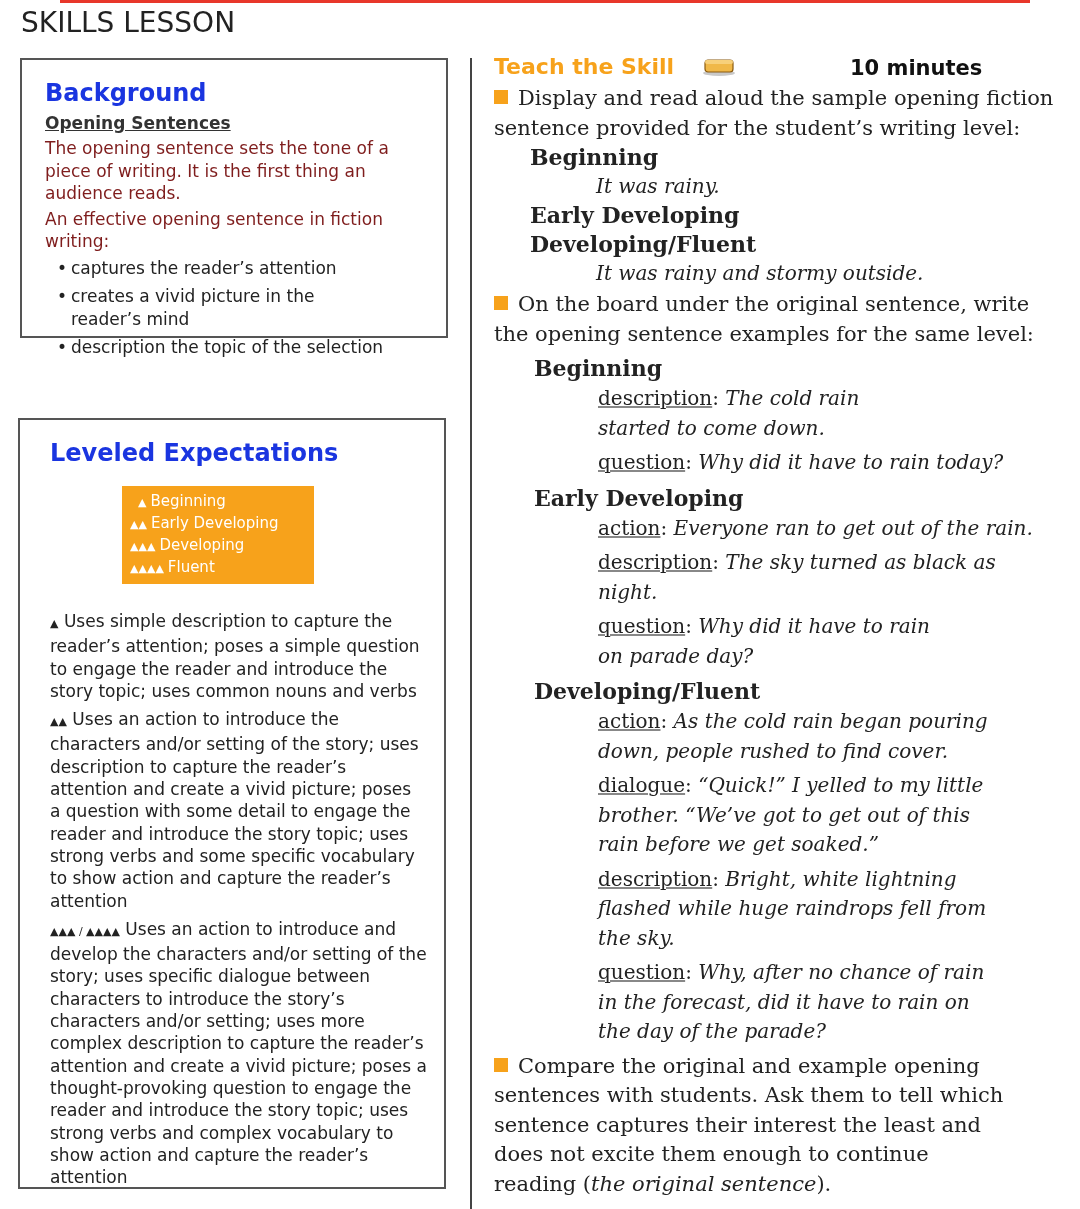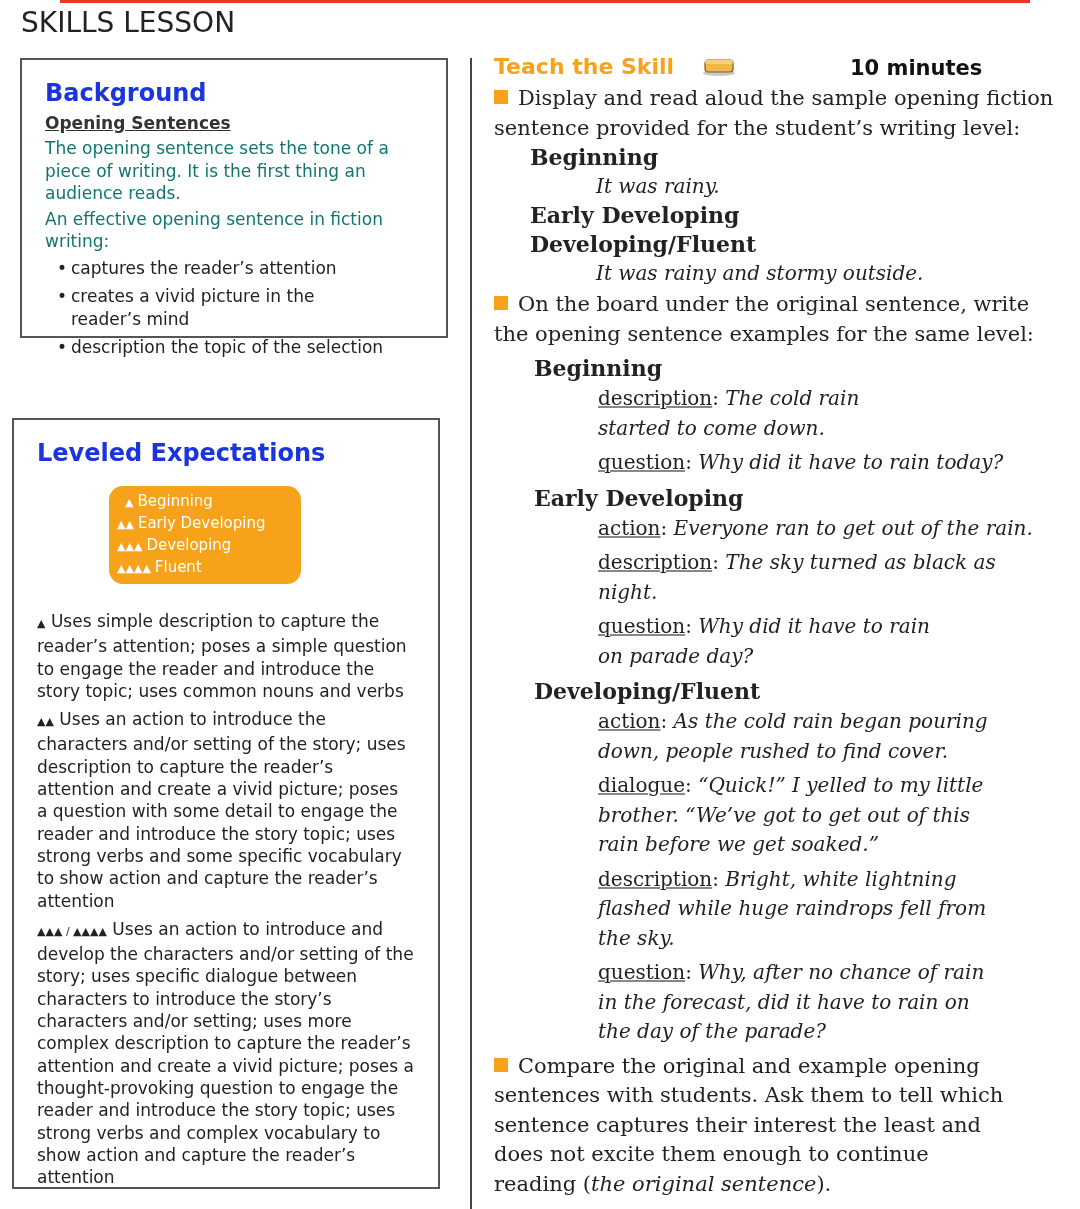--- a/index.html
+++ b/index.html
@@ -3,31 +3,31 @@
 <meta charset="utf-8">
 <style>
   html, body { margin: 0; padding: 0; background: #ffffff; }
   body { width: 1080px; height: 1209px; position: relative; overflow: hidden; color: #222; }
   .topbar { position: absolute; left: 60px; top: 0; width: 970px; height: 3px; background: #e8372a; }
   .page-title { position: absolute; left: 21px; top: 6px; font-family: "DejaVu Sans", sans-serif; font-size: 28px; color: #222; letter-spacing: 0px; }
   .divider { position: absolute; left: 470px; top: 58px; width: 2px; height: 1151px; background: #444; }
 
   .box { position: absolute; border: 2px solid #555; box-sizing: border-box; font-family: "DejaVu Sans", sans-serif; }
   .bg-box { left: 20px; top: 58px; width: 428px; height: 280px; padding: 18px 22px 0 23px; }
-  .lev-box { left: 12px; top: 418px; width: 428px; height: 771px; padding: 18px 22px 0 23px; }
+  .lev-box { left: 18px; top: 418px; width: 428px; height: 771px; padding: 18px 22px 0 30px; }
 
   .box-title { font-family: "DejaVu Sans", sans-serif; font-weight: bold; font-size: 24px; color: #1a35e0; margin: 0; line-height: 30px; }
   .sub-title { font-weight: bold; font-size: 17px; text-decoration: underline; color: #333; margin-top: 4px; line-height: 22px; }
-  .bg-text { font-size: 17px; line-height: 22.5px; color: #0f766e; }
+  .bg-text { font-size: 17px; line-height: 22.5px; color: #7f1d1d; }
   .bg-text p { margin: 3px 0 0 0; }
   .bullets { list-style: none; margin: 4px 0 0 0; padding: 0 0 0 12px; }
   .bullets li { font-size: 17px; line-height: 22.5px; margin-bottom: 6px; padding-left: 14px; text-indent: -14px; }
   .bullets li .dot { display: inline-block; width: 14px; text-indent: 0; }
 
-  .legend { margin: 18px 0 0 72px; width: 192px; background: #f7a21b; padding: 5px 8px 5px 8px; box-sizing: border-box; border-radius: 14px; }
+  .legend { margin: 18px 0 0 72px; width: 192px; background: #f7a21b; padding: 5px 8px 5px 8px; box-sizing: border-box; }
   .legend-row { color: #fff; font-size: 15px; line-height: 20px; white-space: nowrap; }
   .legend-row .tri { font-size: 11px; letter-spacing: 0px; margin-right: 4px; }
 
   .lev-list { margin-top: 26px; }
   .lev-item { font-size: 17px; line-height: 22.3px; color: #222; margin-bottom: 6px; }
   .lev-item .tri { font-size: 11px; }
 
   .right { position: absolute; left: 494px; top: 52px; width: 570px; font-family: "DejaVu Serif", serif; color: #222; }
   .teach-head { position: relative; height: 32px; }
   .teach-title { font-family: "DejaVu Sans", sans-serif; font-weight: bold; font-size: 22px; color: #f7a21b; position: absolute; left: 0; top: 2px; }

